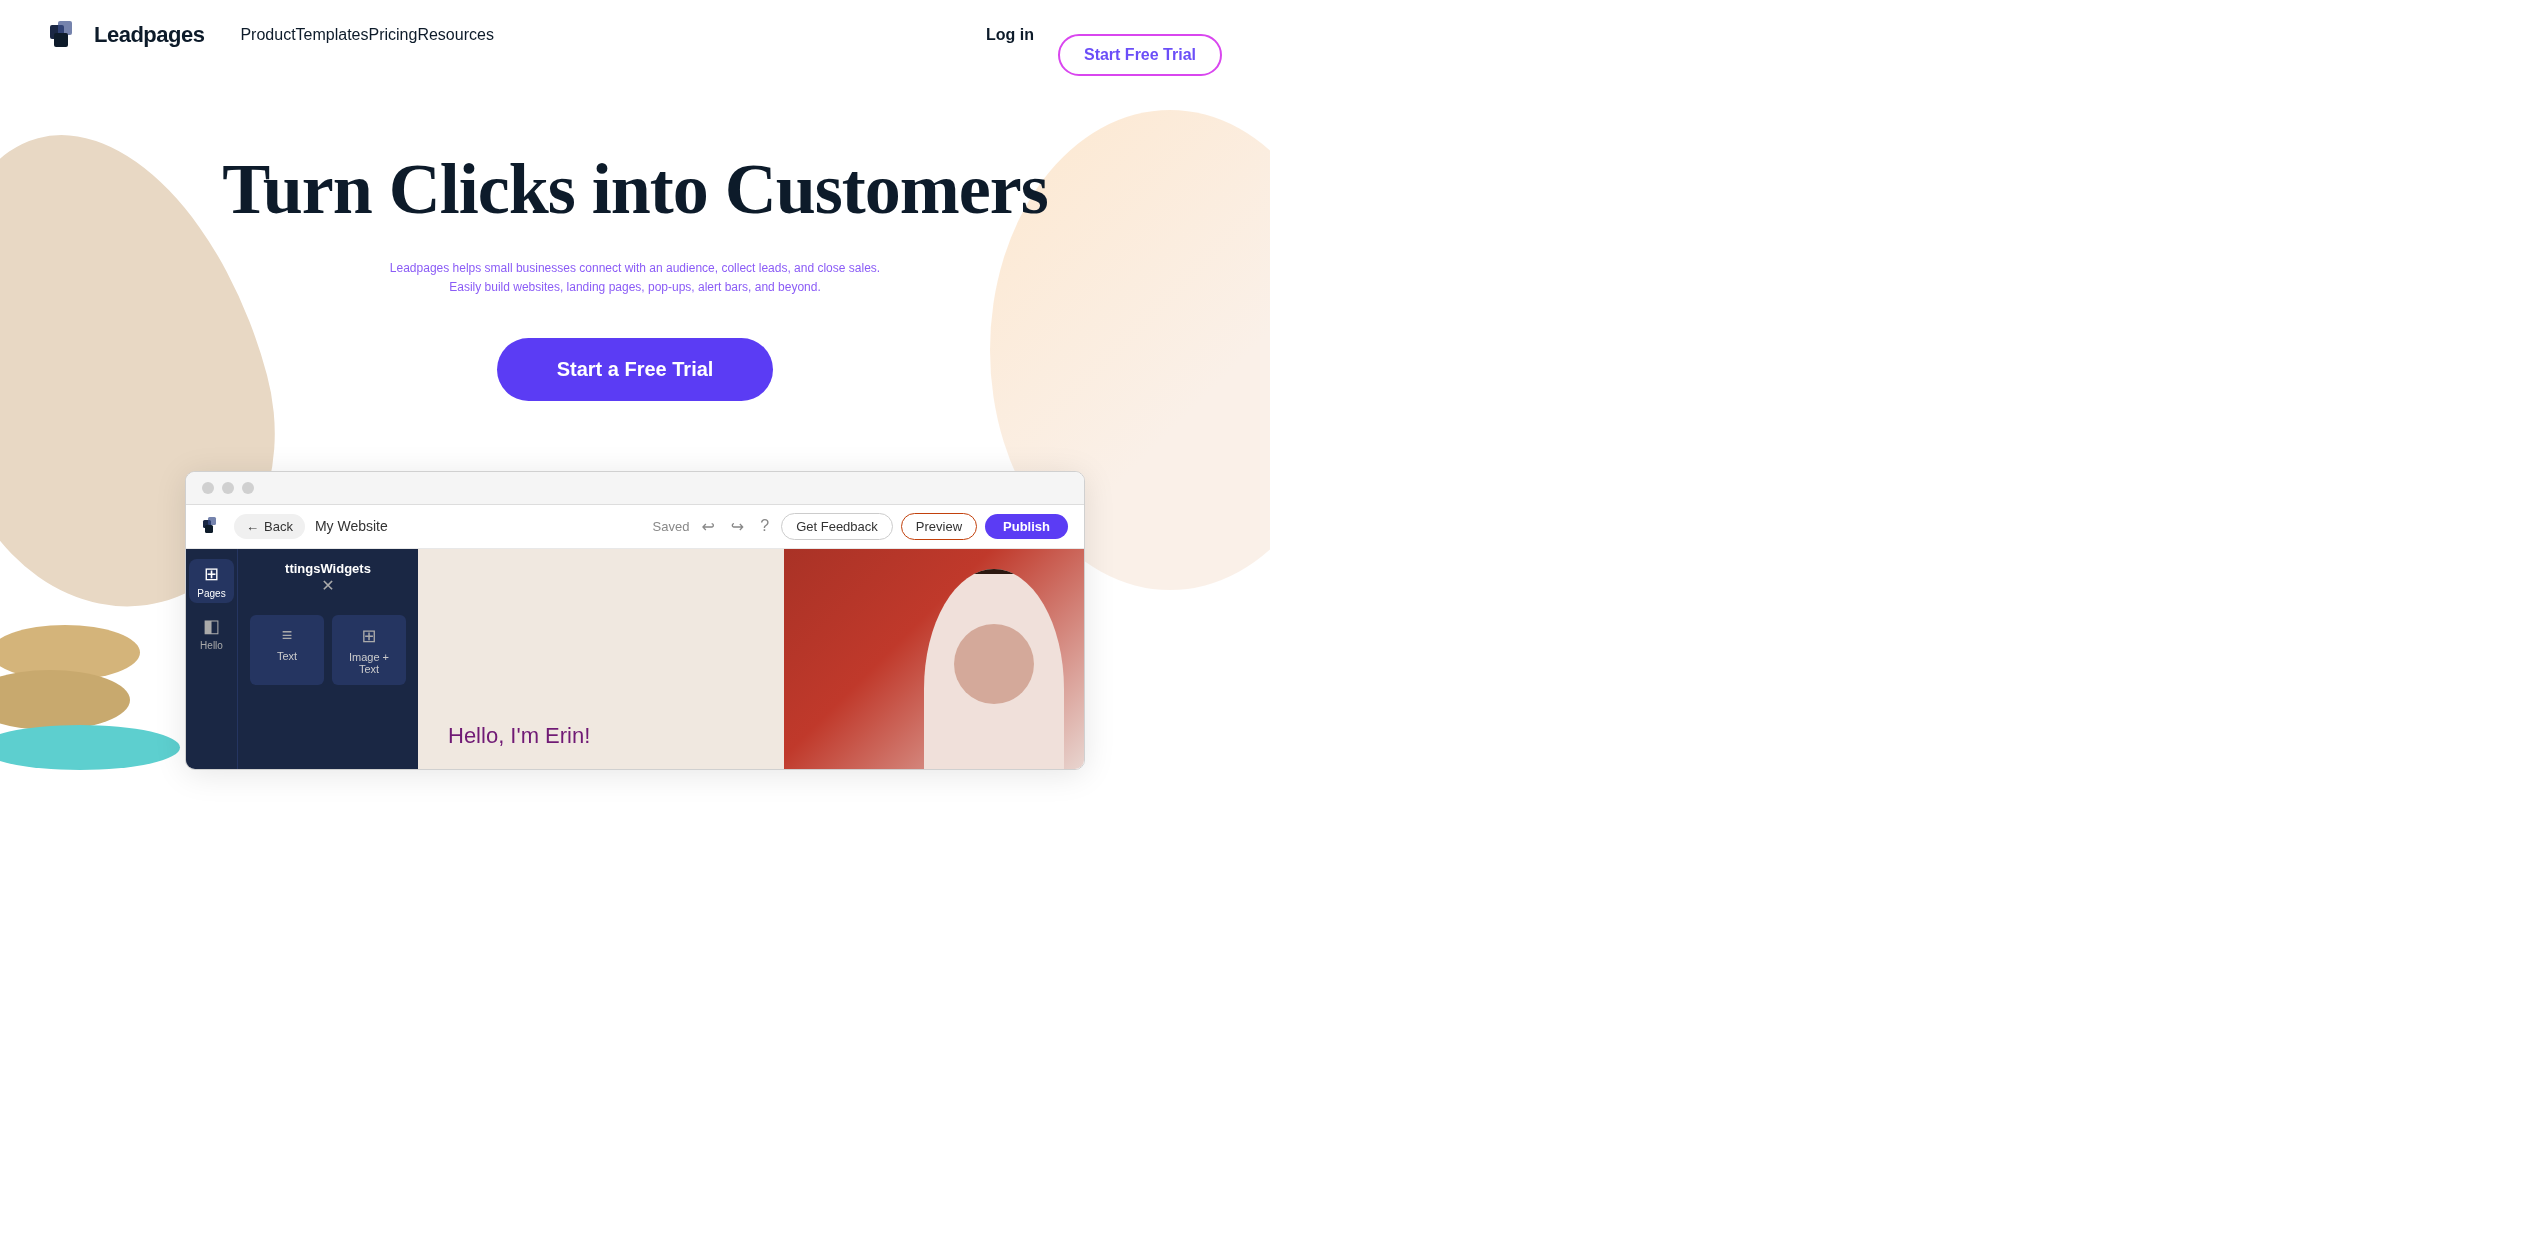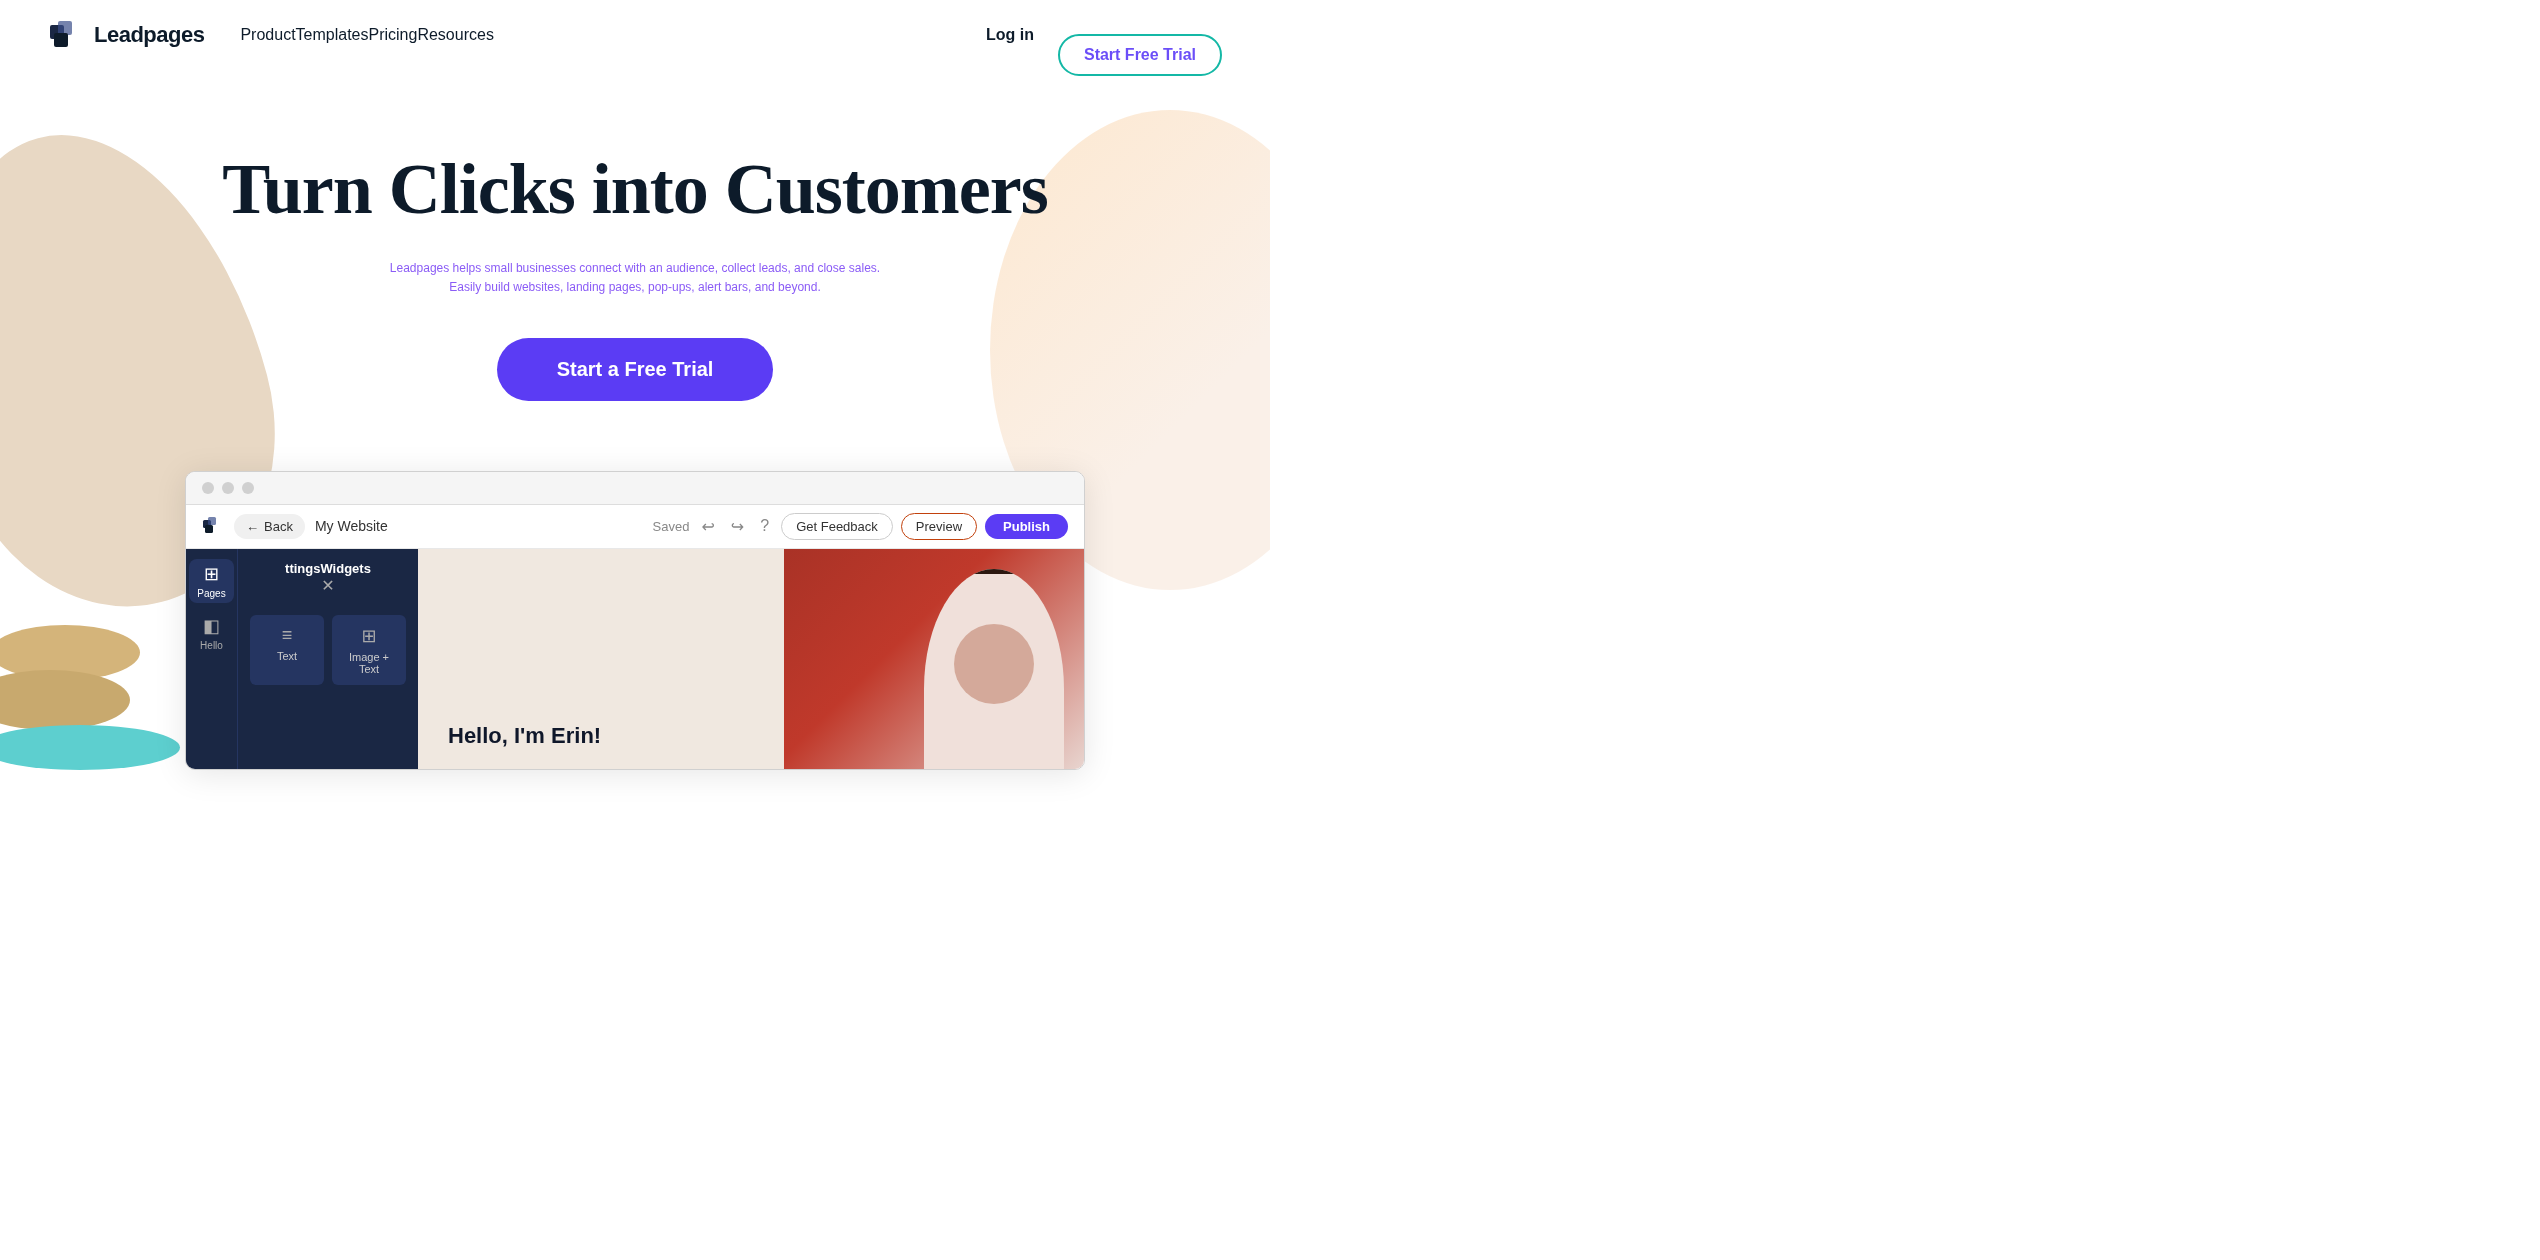--- a/index.html
+++ b/index.html
@@ -58,21 +58,21 @@
       align-items: center;
       gap: 24px;
     }
     .login-link {
       text-decoration: none;
       color: #0d1b2a;
       font-size: 16px;
       font-weight: 700;
     }
     .trial-btn-outline {
-      border: 2px solid #14b8a6;
+      border: 2px solid #d946ef;
       color: #6b4ef8;
       background: transparent;
       border-radius: 50px;
       padding: 10px 24px;
       font-size: 16px;
       font-weight: 600;
       cursor: pointer;
       white-space: nowrap;
       margin-top: 40px;
     }
@@ -379,22 +379,22 @@
       flex: 1;
       background: #f0e8e0;
       display: flex;
       align-items: flex-end;
       justify-content: flex-start;
       padding: 20px;
       position: relative;
     }
     .canvas-left-text {
       font-size: 22px;
-      font-weight: 700;
-      color: #0f172a;
+      font-weight: 400;
+      color: #701a75;
       position: absolute;
       bottom: 20px;
       left: 30px;
     }
     .canvas-right {
       width: 300px;
       background: #c0392b;
       position: relative;
       overflow: hidden;
     }

